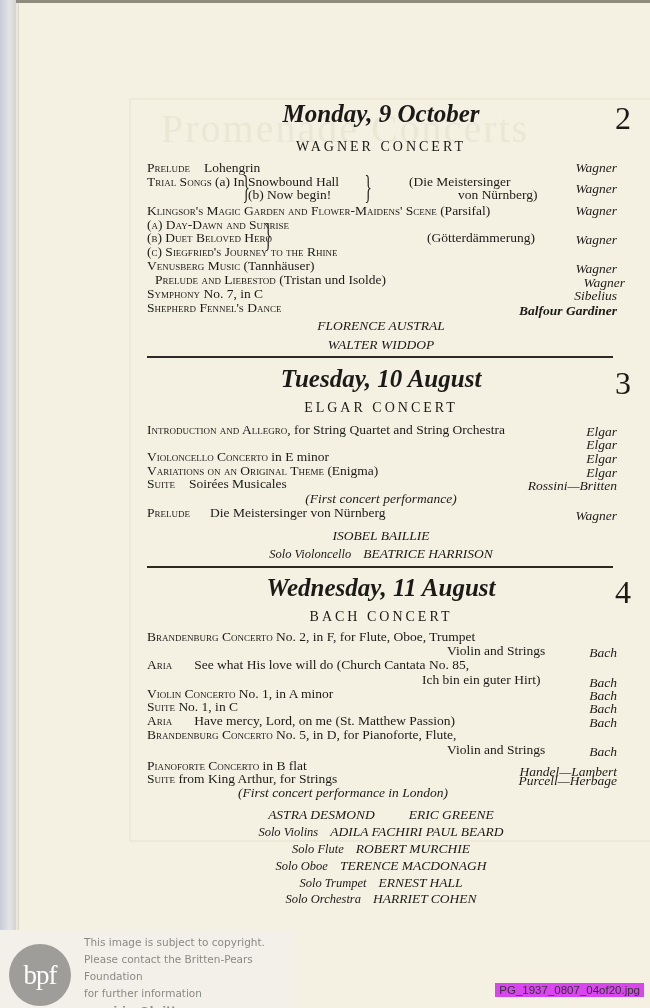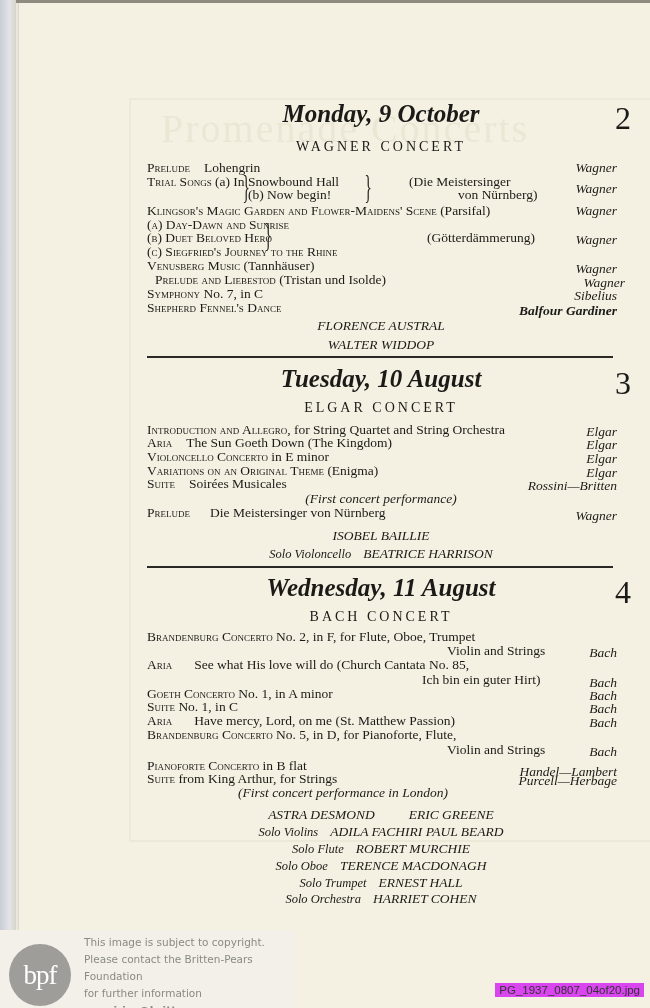--- a/index.html
+++ b/index.html
@@ -145,21 +145,20 @@
 
 <div class="abs day" style="top:365px;">Tuesday, 10 August</div>
 <div class="abs daynum" style="top:365px;">3</div>
 <div class="abs concert" style="top:400px;">ELGAR CONCERT</div>
 
 <div class="row" style="top:422px;">
   <span class="t"><span class="sc">Introduction and Allegro</span><span>, for String Quartet and String Orchestra</span></span>
   <span class="c" style="top:2px;">Elgar</span>
 </div>
 <div class="row" style="top:435px;">
-  <span class="t"><span class="sc">Aria</span><span class="gap"></span><span>The Sun Goeth Down (The Kingdom)</span></span>
   <span class="c" style="top:2px;">Elgar</span>
 </div>
 <div class="row" style="top:449px;">
   <span class="t"><span class="sc">Violoncello Concerto</span> <span>in E minor</span></span>
   <span class="c" style="top:2px;">Elgar</span>
 </div>
 <div class="row" style="top:463px;">
   <span class="t"><span class="sc">Variations on an Original Theme</span> <span>(Enigma)</span></span>
   <span class="c" style="top:2px;">Elgar</span>
 </div>
@@ -192,21 +191,21 @@
   <span class="c" style="top:2px;">Bach</span>
 </div>
 <div class="row" style="top:657px;">
   <span class="t"><span class="sc">Aria</span><span class="gap" style="width:22px;"></span><span>See what His love will do (Church Cantata No. 85,</span></span>
 </div>
 <div class="row" style="top:672px;">
   <span class="t" style="left:275px;">Ich bin ein guter Hirt)</span>
   <span class="c" style="top:3px;">Bach</span>
 </div>
 <div class="row" style="top:686px;">
-  <span class="t"><span class="sc">Goeth Concerto</span> <span>No. 1, in A minor</span></span>
+  <span class="t"><span class="sc">Violin Concerto</span> <span>No. 1, in A minor</span></span>
   <span class="c" style="top:2px;">Bach</span>
 </div>
 <div class="row" style="top:699px;">
   <span class="t"><span class="sc">Suite</span> <span>No. 1, in C</span></span>
   <span class="c" style="top:2px;">Bach</span>
 </div>
 <div class="row" style="top:713px;">
   <span class="t"><span class="sc">Aria</span><span class="gap" style="width:22px;"></span><span>Have mercy, Lord, on me (St. Matthew Passion)</span></span>
   <span class="c" style="top:2px;">Bach</span>
 </div>

